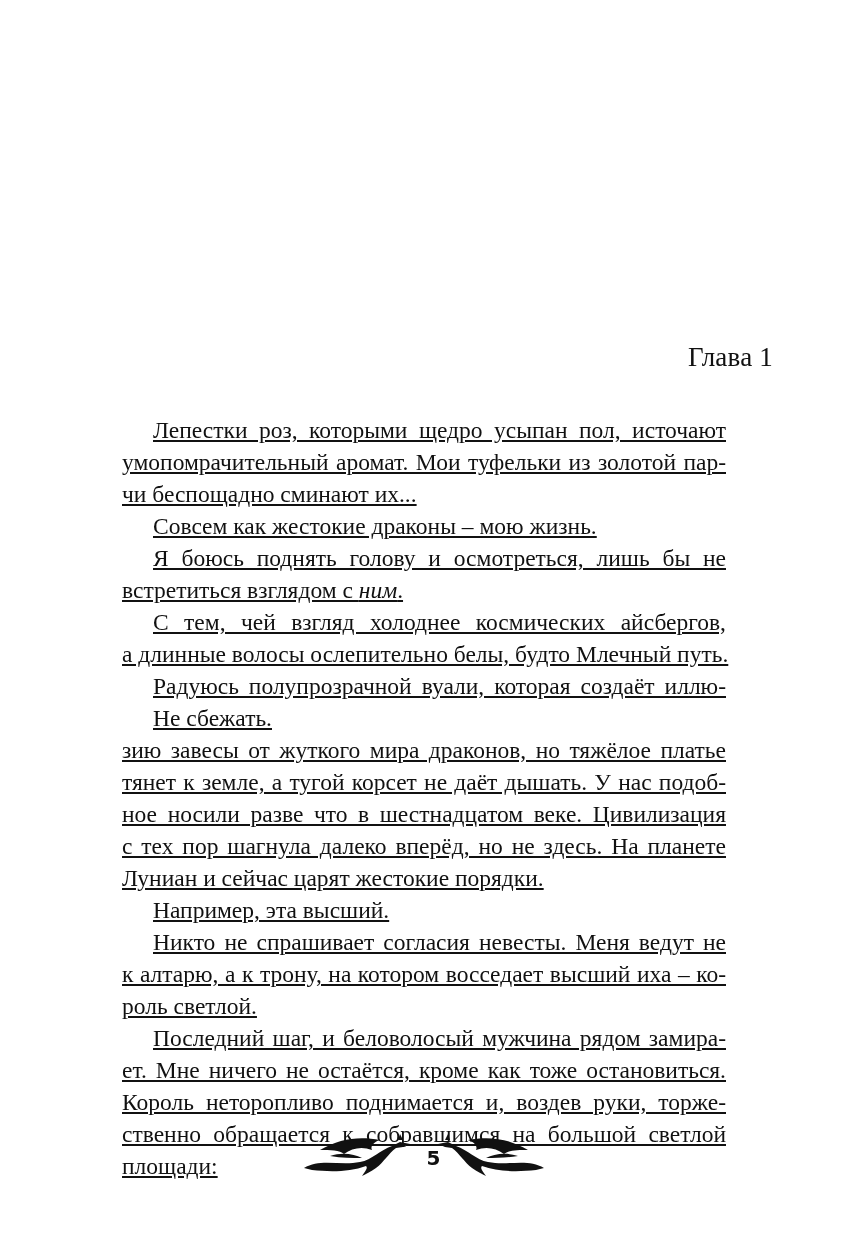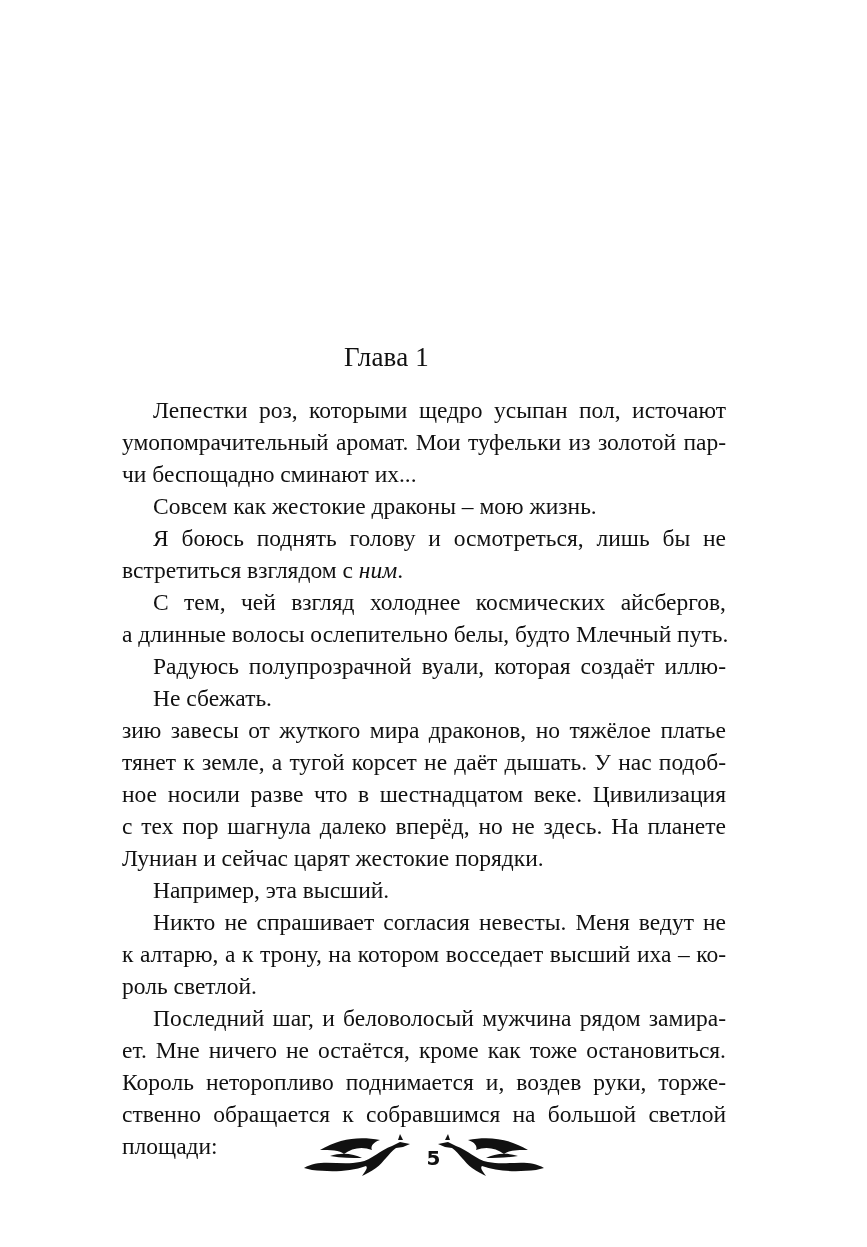--- a/index.html
+++ b/index.html
@@ -1,20 +1,20 @@
 <!DOCTYPE html>
 <html><head>
 <meta charset="utf-8">
 <style>
   html,body{margin:0;padding:0;background:#ffffff;}
   body{width:867px;height:1247px;position:relative;overflow:hidden;
        font-family:"Liberation Serif","DejaVu Serif",serif;color:#111;}
-  .title{position:absolute;left:0;width:773px;top:342px;text-align:center;
+  .title{position:absolute;left:0;width:773px;top:342px;text-align:right;
          font-size:27px;letter-spacing:0.2px;}
-  .text{position:absolute;left:122px;width:604px;top:394px;}
+  .text{position:absolute;left:122px;width:604px;top:414px;text-decoration:underline;}
   .line{height:32px;line-height:32px;font-size:23.5px;white-space:nowrap;
         text-align:justify;text-align-last:justify;}
   .line.last{text-align-last:left;}
   .line.indent{padding-left:31px;}
   .folio{position:absolute;left:0;width:867px;top:1146px;text-align:center;
          font-family:"DejaVu Sans","Liberation Sans",sans-serif;font-weight:bold;font-size:20px;}
   .dragon{position:absolute;top:1128px;width:120px;height:50px;}
   .dragon.left{left:300px;}
   .dragon.right{left:428px;transform:scaleX(-1);}
 </style>

